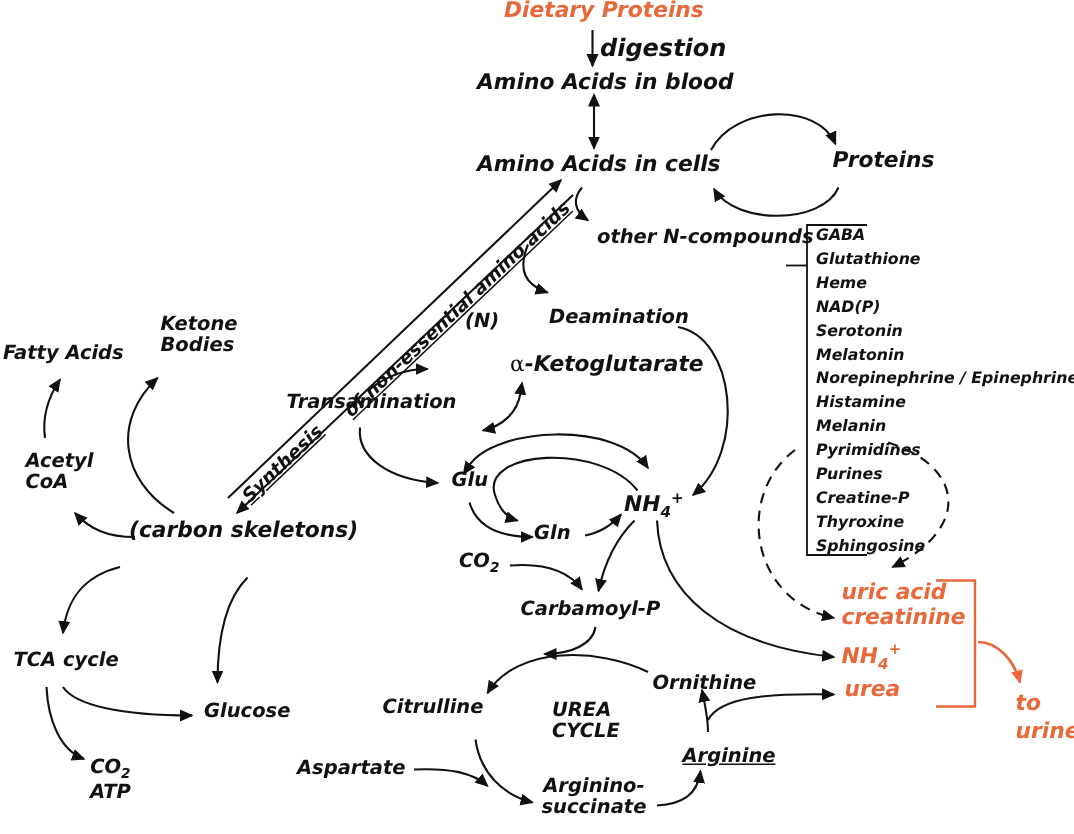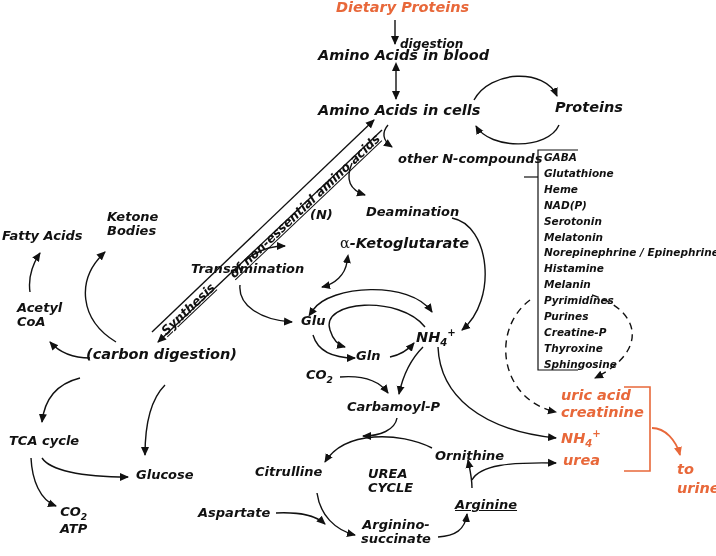--- a/index.html
+++ b/index.html
@@ -3,21 +3,21 @@
 <meta charset="utf-8">
 <style>
   html, body { margin:0; padding:0; background:#ffffff; }
   body { width:716px; height:556px; position:relative; overflow:hidden;
          font-family:"DejaVu Sans", sans-serif; }
   svg.lines { position:absolute; left:0; top:0; }
   .t { position:absolute; font-style:italic; font-weight:bold; color:#111;
        font-family:"DejaVu Sans", sans-serif; white-space:nowrap; line-height:1.1; }
   .lg { font-size:14.5px; }
   .md { font-size:13px; }
-  .sm { font-size:12px;margin-top:15px; }
+  .sm { font-size:16px; }
   .xs { font-size:10.5px; line-height:15.9px; font-weight:bold; }
   .or { color:#e8683a; }
   .center { text-align:center; }
   .greek { font-family:"DejaVu Serif", serif; font-style:normal; font-weight:normal; }
   sub, sup { font-size:70%; }
   .rot { position:absolute; font-style:italic; font-weight:bold; font-size:12.5px;
          transform-origin:0 0; white-space:nowrap; text-decoration:underline;
          font-family:"DejaVu Sans", sans-serif; color:#111; }
 </style>
 </head>
@@ -151,21 +151,21 @@
 <div class="t md" style="left:2px;top:229px;">Fatty Acids</div>
 <div class="t md" style="left:107px;top:210px;">
   <div>Ketone</div>
   <div>Bodies</div>
 </div>
 <div class="t md" style="left:17px;top:301px;">
   <div>Acetyl</div>
   <div>CoA</div>
 </div>
 <div class="t lg center" style="left:86px;top:347px;">
-  <div>(carbon digestion)</div>
+  <div>(carbon skeletons)</div>
 </div>
 <div class="t md" style="left:9px;top:434px;">TCA cycle</div>
 <div class="t md" style="left:136px;top:468px;">Glucose</div>
 <div class="t md center" style="left:60px;top:505px;">
   <div><span>CO</span><sub>2</sub></div>
   <div>ATP</div>
 </div>
 
 <div class="t md" style="left:255px;top:465px;">Citrulline</div>
 <div class="t md" style="left:368px;top:467px;">

